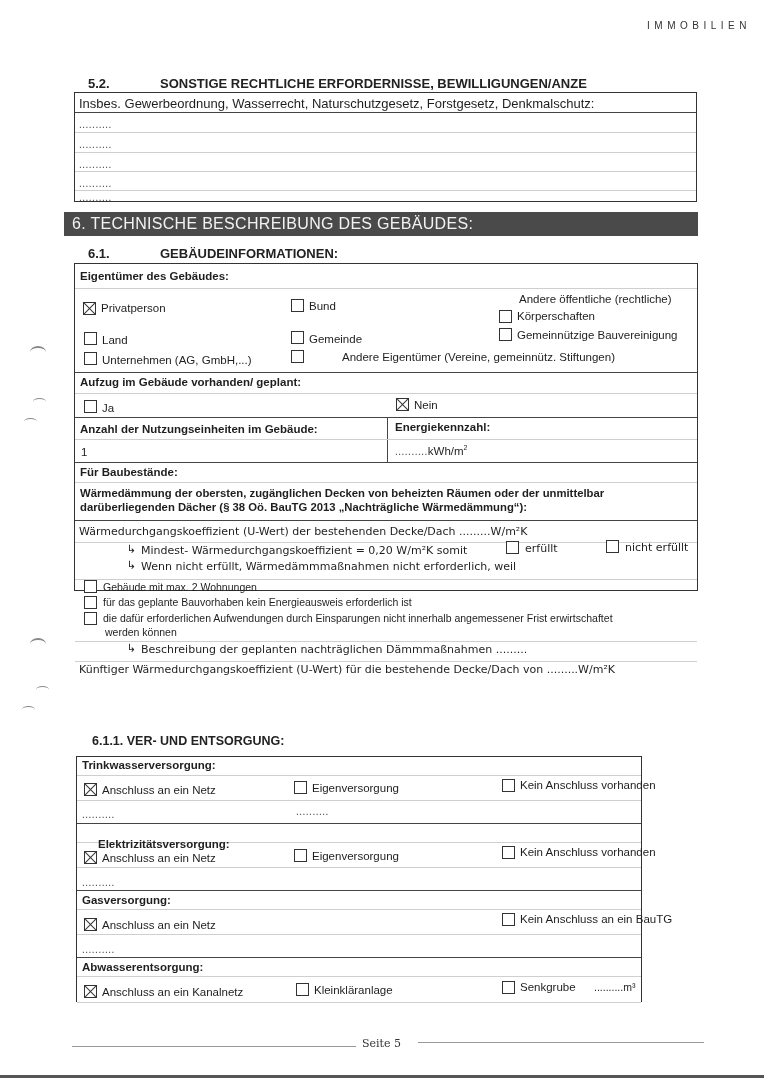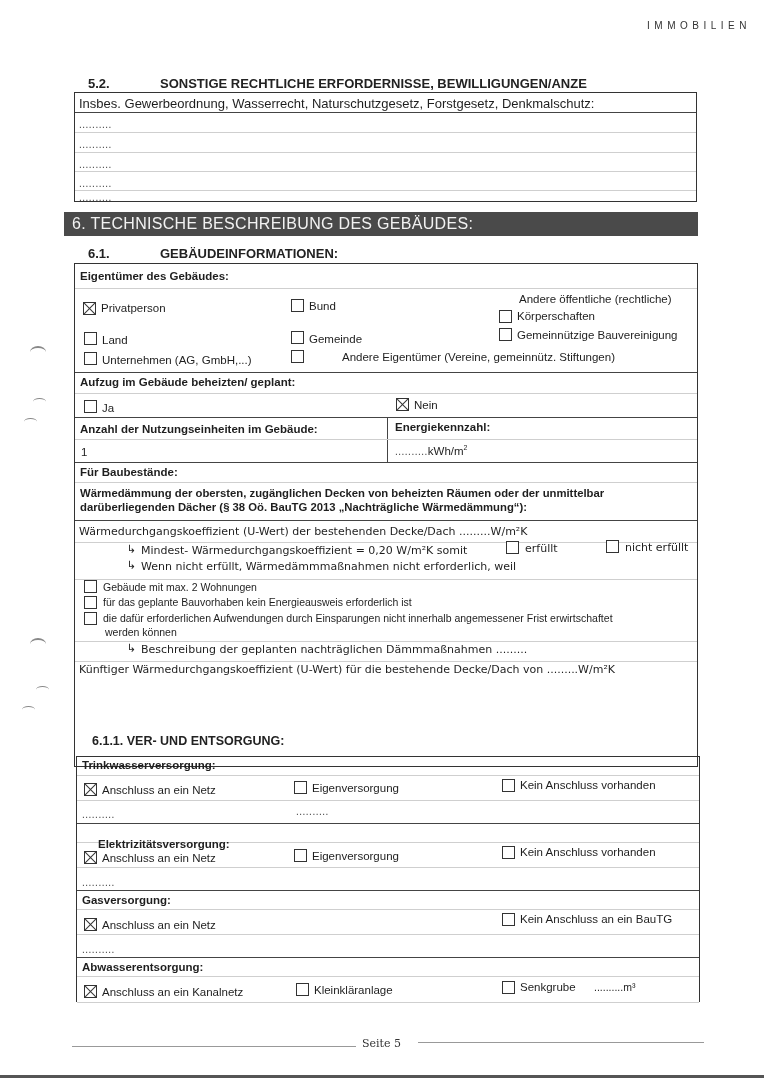--- a/index.html
+++ b/index.html
@@ -69,21 +69,21 @@
       <span class="dots" style="left:4px;top:1px;">..........</span>
     </div>
 </div>
 
 <div class="abs banner">6. TECHNISCHE BESCHREIBUNG DES GEBÄUDES:</div>
 
 <div class="abs h2" style="left:88px;top:246px;">
   <span class="num">6.1.</span><span>GEBÄUDEINFORMATIONEN:</span>
 </div>
 
-<div class="box" style="left:74px;top:263px;width:624px;height:504px;">
+<div class="box" style="left:74px;top:263px;width:624px;height:328px;">
 
   <div class="row" style="top:0;height:25px;">
     <span class="lbl bold" style="left:5px;top:6px;">Eigentümer des Gebäudes:</span>
   </div>
   <div class="row solid" style="top:25px;height:84px;border-bottom-color:#444;">
     <span class="cb checked" style="left:8px;top:13px;"></span>
     <span class="lbl" style="left:26px;top:13px;">Privatperson</span>
     <span class="cb" style="left:216px;top:10px;"></span>
     <span class="lbl" style="left:234px;top:11px;">Bund</span>
     <span class="lbl" style="left:444px;top:4px;">Andere öffentliche (rechtliche)</span>
@@ -95,21 +95,21 @@
     <span class="lbl" style="left:234px;top:44px;">Gemeinde</span>
     <span class="cb" style="left:424px;top:39px;"></span>
     <span class="lbl" style="left:442px;top:40px;">Gemeinnützige Bauvereinigung</span>
     <span class="cb" style="left:9px;top:63px;"></span>
     <span class="lbl" style="left:27px;top:65px;">Unternehmen (AG, GmbH,...)</span>
     <span class="cb" style="left:216px;top:61px;"></span>
     <span class="lbl" style="left:234px;top:62px;margin-left:33px;">Andere Eigentümer (Vereine, gemeinnütz. Stiftungen)</span>
   </div>
 
   <div class="row" style="top:109px;height:21px;">
-    <span class="lbl bold" style="left:5px;top:3px;">Aufzug im Gebäude beheizten/ geplant:</span>
+    <span class="lbl bold" style="left:5px;top:3px;">Aufzug im Gebäude vorhanden/ geplant:</span>
   </div>
   <div class="row solid" style="top:130px;height:24px;">
     <span class="cb" style="left:9px;top:6px;"></span>
     <span class="lbl" style="left:27px;top:8px;">Ja</span>
     <span class="cb checked" style="left:321px;top:4px;"></span>
     <span class="lbl" style="left:339px;top:5px;">Nein</span>
   </div>
 
   <div class="abs" style="left:312px;top:154px;width:1px;height:45px;background:#444;"></div>
   <div class="row" style="top:154px;height:22px;">
@@ -159,21 +159,21 @@
     <span class="lbl calibri" style="left:52px;top:0px;">↳</span>
     <span class="lbl calibri" style="left:66px;top:1px;">Beschreibung der geplanten nachträglichen Dämmmaßnahmen .........</span>
   </div>
   <div class="row none" style="top:398px;height:22px;text-align:right;">
     <span class="lbl calibri" style="left:4px;top:1px;">Künftiger Wärmedurchgangskoeffizient (U-Wert) für die bestehende Decke/Dach von .........W/m²K</span>
   </div>
 </div>
 
 <div class="abs h2" style="left:92px;top:734px;font-size:12.5px;">6.1.1. VER- UND ENTSORGUNG:</div>
 
-<div class="box" style="left:76px;top:756px;width:624px;height:246px;border-bottom:none;">
+<div class="box" style="left:76px;top:756px;width:566px;height:246px;border-bottom:none;">
 
   <div class="row" style="top:0;height:19px;">
     <span class="lbl bold" style="left:5px;top:2px;">Trinkwasserversorgung:</span>
   </div>
   <div class="row" style="top:19px;height:25px;">
     <span class="cb checked" style="left:7px;top:7px;"></span>
     <span class="lbl" style="left:25px;top:8px;">Anschluss an ein Netz</span>
     <span class="cb" style="left:217px;top:5px;"></span>
     <span class="lbl" style="left:235px;top:6px;">Eigenversorgung</span>
     <span class="cb" style="left:425px;top:3px;"></span>

